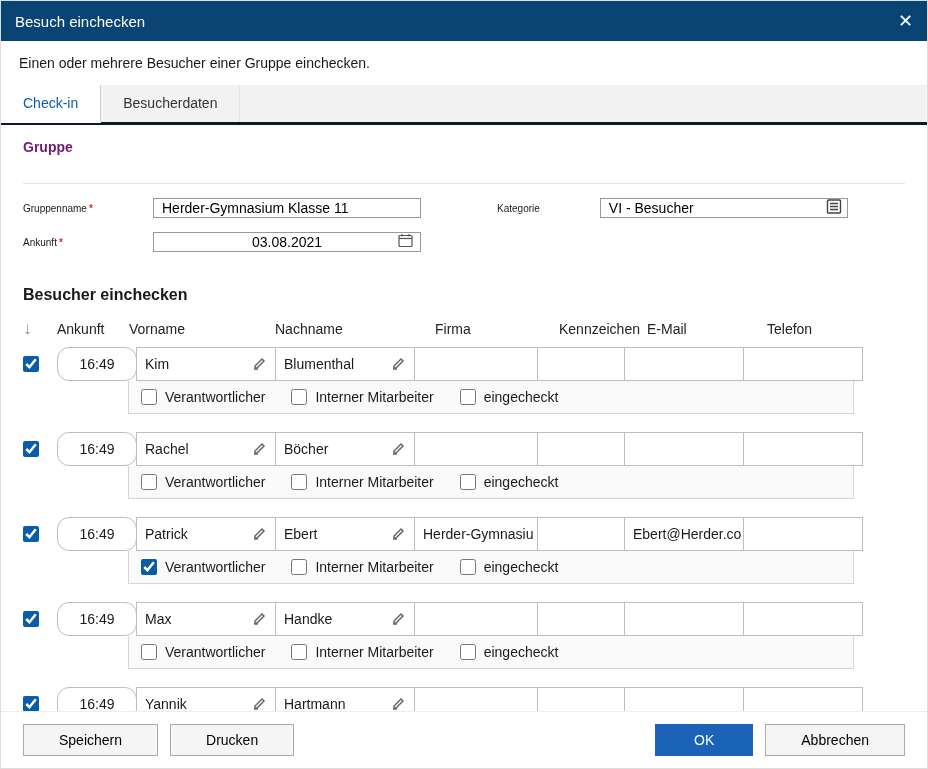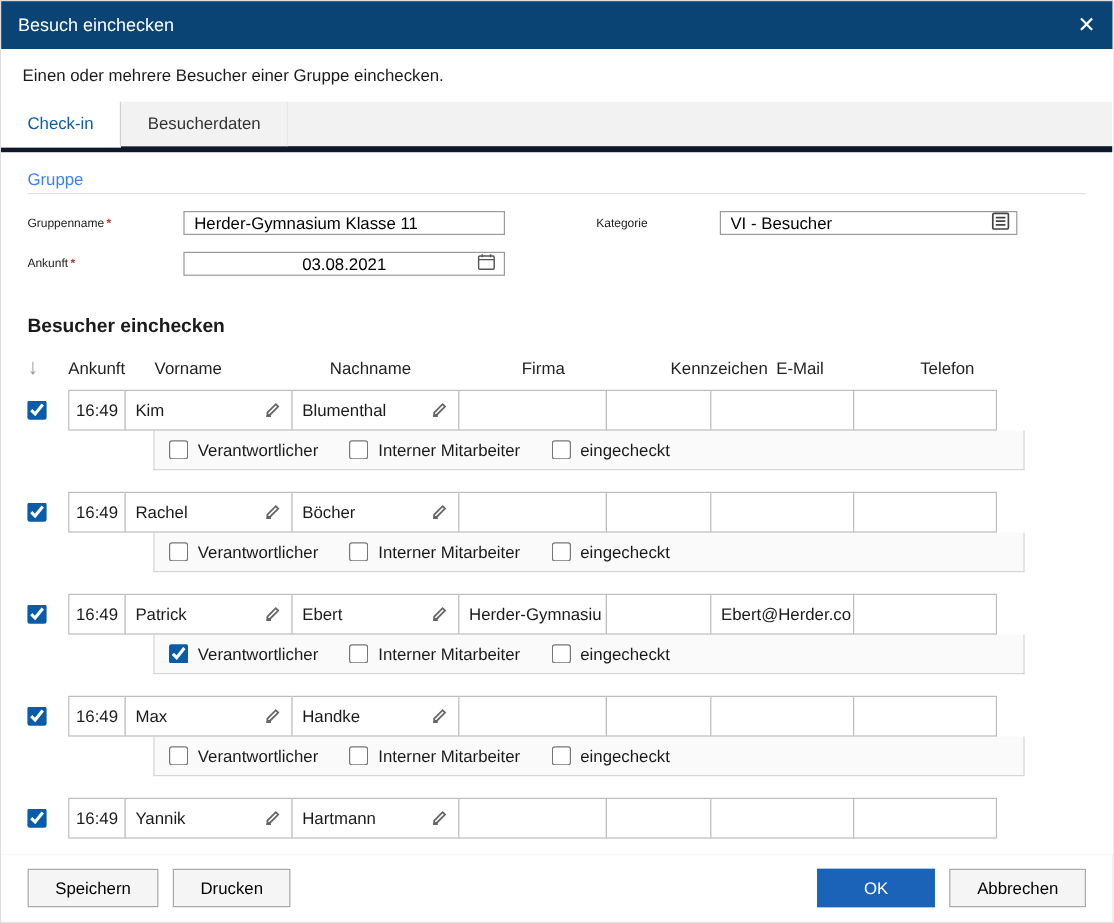--- a/index.html
+++ b/index.html
@@ -14,26 +14,26 @@
 .scrollpane { flex: 1; overflow-y: scroll; overflow-x: scroll; background: #fff; }
 .scrollpane::-webkit-scrollbar { width: 16px; height: 16px; }
 .scrollpane::-webkit-scrollbar-track { background: #f0f0f0; }
 .scrollpane::-webkit-scrollbar-thumb { background: #c0c0c0; }
 .scrollpane::-webkit-scrollbar-button { background: #f0f0f0; height: 16px; width: 16px; }
 
 .content { padding: 0; }
 
 .subtitle { padding: 14px 18px; font-size: 14px; }
 
-.tabs { display: flex; border-bottom: 5px solid #0f172a; background: #f2f2f2; padding: 0; }
+.tabs { display: flex; border-bottom: 3px solid #0f172a; background: #f2f2f2; padding: 0; }
 .tab { padding: 10px 22px; cursor: pointer; font-size: 14px; color: #333; background: #f2f2f2; border-right: 1px solid #e5e5e5; }
 .tab.active { background: #fff; color: #0a5ca8; border-bottom: 2px solid #fff; margin-bottom: -1px; border-right: 1px solid #d0d0d0; }
 
 .section { padding: 14px 22px; }
-.section-title { color: #3b82f6; font-weight: 400; font-size: 14px; margin-bottom: 4px; }
+.section-title { color: #701a75; font-weight: 700; font-size: 14px; margin-bottom: 28px; }
 .section hr { border: none; border-top: 1px solid #e2e2e2; margin-bottom: 14px; }
 
 .form-row { display: flex; align-items: center; margin-bottom: 14px; gap: 10px; }
 .form-row .label { width: 120px; font-size: 10px; }
 .req { color: #c0392b; font-weight: bold; margin-left: 2px; }
 
 .input { border: 1px solid #999; height: 20px; padding: 0 8px; font-size: 14px; background: #fff; font-family: inherit; }
 .input.w260 { width: 268px; }
 .input.w260d { width: 268px; text-align: center; position: relative; }
 .input.w240 { width: 248px; }
@@ -54,39 +54,39 @@
 .col-lname { width: 160px; }
 .col-firm { width: 124px; }
 .col-kenn { width: 88px; }
 .col-email { width: 120px; }
 .col-tel { width: 120px; }
 
 .visitor { margin-bottom: 18px; }
 .visitor-main { display: flex; align-items: stretch; }
 .visitor-main .cell { border: 1px solid #bdbdbd; height: 34px; display: flex; align-items: center; padding: 0 8px; font-size: 14px; background: #fff; overflow: hidden; white-space: nowrap; }
 .visitor-main .cell + .cell { margin-left: -1px; }
-.cell.arrive { width: 48px; justify-content: center; }
+.cell.arrive { width: 80px; justify-content: center; border-radius: 12px; }
 .cell.fname { width: 140px; justify-content: space-between; }
 .cell.lname { width: 140px; justify-content: space-between; }
 .cell.firm { width: 124px; }
 .cell.kenn { width: 88px; }
 .cell.email { width: 120px; }
 .cell.tel { width: 120px; }
 
 .edit-ic { color: #777; font-size: 12px; flex-shrink: 0; margin-left: 6px; }
 
 .chkcell { width: 34px; display: flex; align-items: center; }
 input[type=checkbox] { width: 16px; height: 16px; accent-color: #0a5ca8; cursor: pointer; }
 
 .visitor-sub { display: flex; margin-left: 105px; border: 1px solid #d6d6d6; border-top: none; background: #fafafa; padding: 8px 12px; gap: 26px; align-items: center; width: 726px; }
 .sub-item { display: flex; align-items: center; gap: 8px; font-size: 14px; }
 
 .footer { padding: 12px 22px; display: flex; gap: 12px; align-items: center; border-top: 1px solid #eee; background: #fff; }
 .footer .spacer { flex: 1; }
-.btn { border: 1px solid #aaa; background: #f5f5f5; padding: 7px 22px; font-size: 14px; cursor: pointer; font-family: inherit; }
+.btn { border: 1px solid #aaa; background: #f5f5f5; padding: 7px 35px; font-size: 14px; cursor: pointer; font-family: inherit; }
 .btn.primary { background: #1a63b8; color: #fff; border-color: #1a63b8; padding: 7px 38px; }
 
 .arrow-down-icon { color: #999; font-size: 18px; }
 
 svg.pencil { width: 14px; height: 14px; stroke: #666; fill: none; stroke-width: 1.5; }
 svg.listicon { width: 16px; height: 16px; stroke: #444; fill: none; stroke-width: 1.4; }
 svg.cal { width: 15px; height: 15px; stroke: #555; fill: none; stroke-width: 1.2; }
 </style>
 </head>
 <body>

